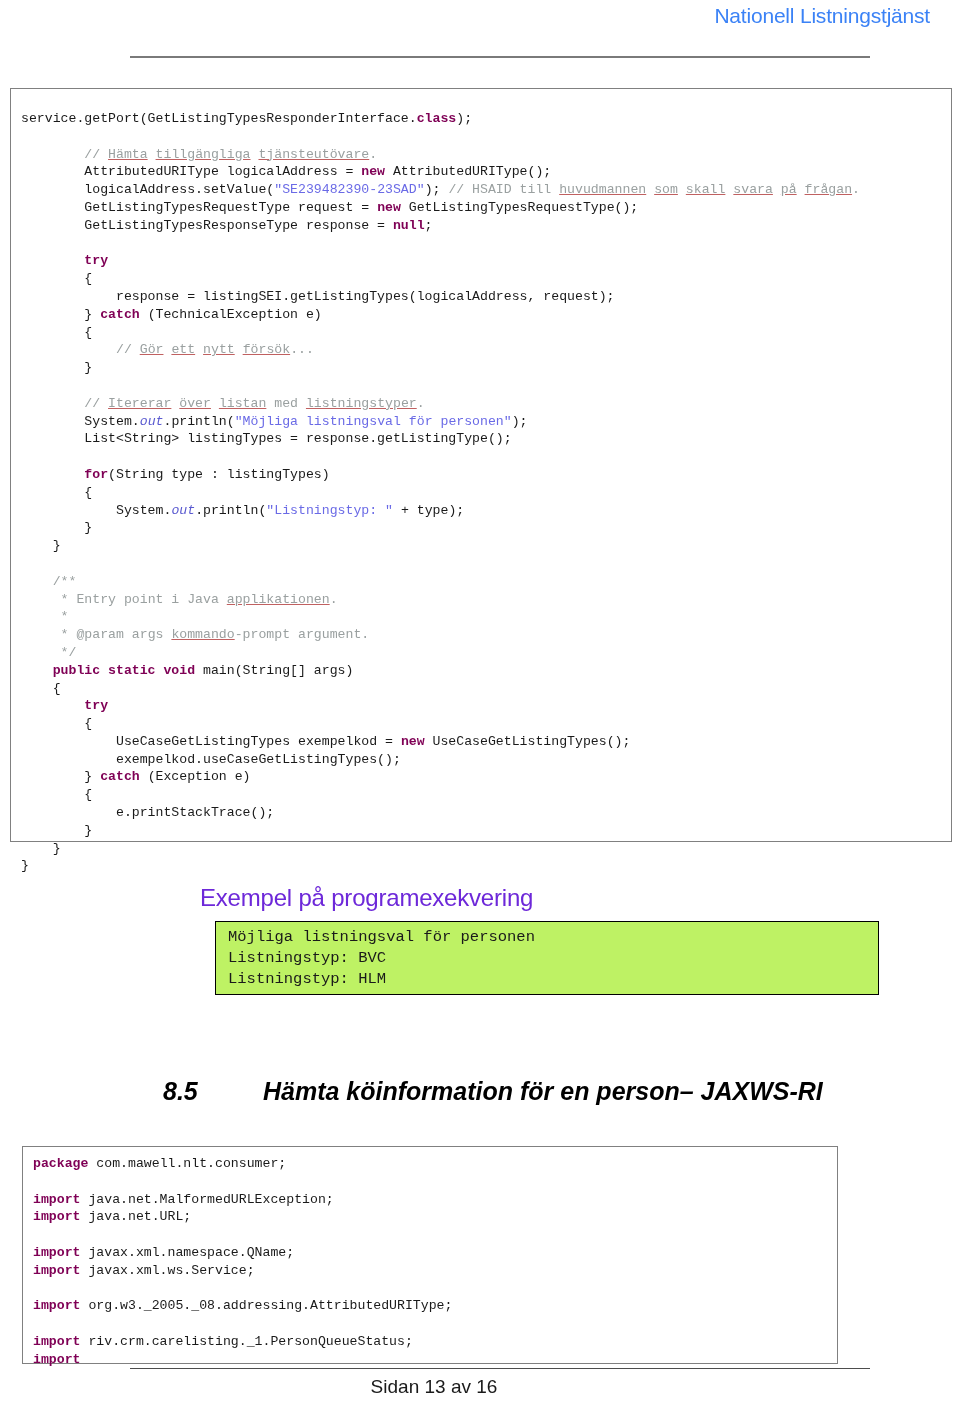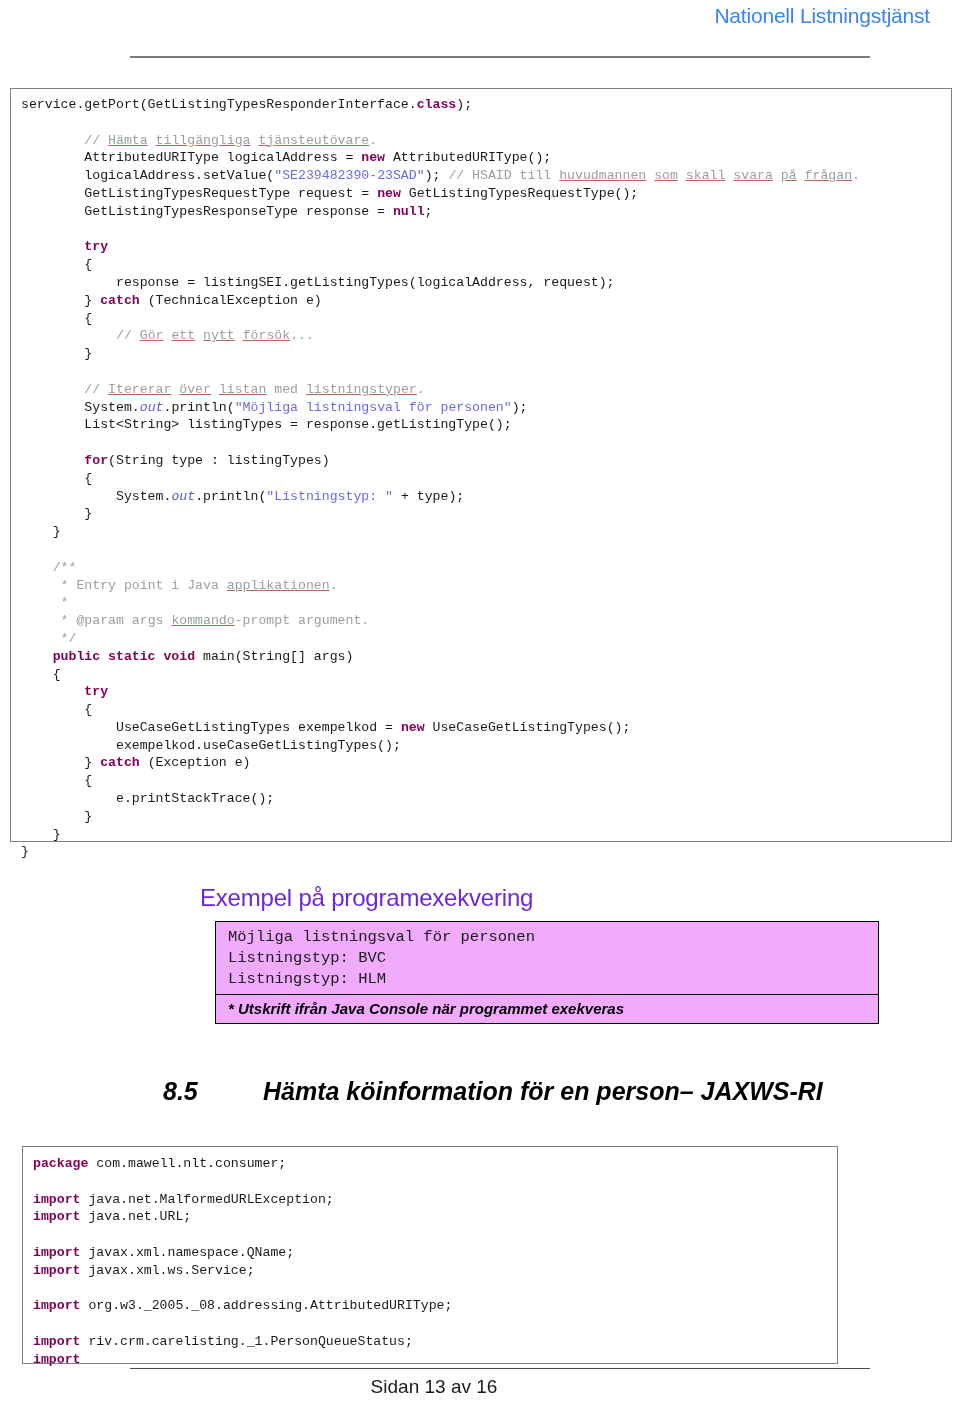--- a/index.html
+++ b/index.html
@@ -47,21 +47,21 @@
     line-height: 17.8px;
     white-space: pre-wrap;
     word-break: break-word;
     color: #1a1a1a;
   }
   #code-block-top {
     left: 10px;
     top: 88px;
     width: 942px;
     height: 754px;
-    padding: 7px 8px 6px 10px;
+    padding: 21px 8px 6px 10px;
   }
   #code-block-bottom {
     left: 22px;
     top: 1146px;
     width: 816px;
     height: 218px;
     padding: 8px 8px 6px 10px;
   }
 
   .kw      { color: #7f0055; font-weight: bold; }
@@ -82,21 +82,21 @@
     color: #6d28d9;
     letter-spacing: -0.2px;
   }
   .console-box {
     position: absolute;
     left: 215px;
     top: 921px;
     width: 664px;
     box-sizing: border-box;
     border: 1px solid #000000;
-    background: #f0abfc;
+    background: #bef264;
   }
   .console-out {
     font-family: "Liberation Mono", "DejaVu Sans Mono", monospace;
     font-size: 15.5px;
     line-height: 21px;
     padding: 5px 0 4px 12px;
     color: #1a1a1a;
     white-space: pre;
   }
   .console-note {
@@ -188,21 +188,20 @@
             <span class="plain">e.printStackTrace();</span>
         <span class="plain">}</span>
     <span class="plain">}</span>
 <span class="plain">}</span></div>
 
 <div class="example-title">Exempel på programexekvering</div>
 <div class="console-box">
   <div class="console-out">Möjliga listningsval för personen
 Listningstyp: BVC
 Listningstyp: HLM</div>
-  <div class="console-note">* Utskrift ifrån Java Console när programmet exekveras</div>
 </div>
 
 <div class="section-heading"><span class="num">8.5</span><span>Hämta köinformation för en person– JAXWS-RI</span></div>
 
 <div class="code-box" id="code-block-bottom"><span class="kw">package</span><span class="plain"> com.mawell.nlt.consumer;</span>
 
 <span class="kw">import</span><span class="plain"> java.net.MalformedURLException;</span>
 <span class="kw">import</span><span class="plain"> java.net.URL;</span>
 
 <span class="kw">import</span><span class="plain"> javax.xml.namespace.QName;</span>

